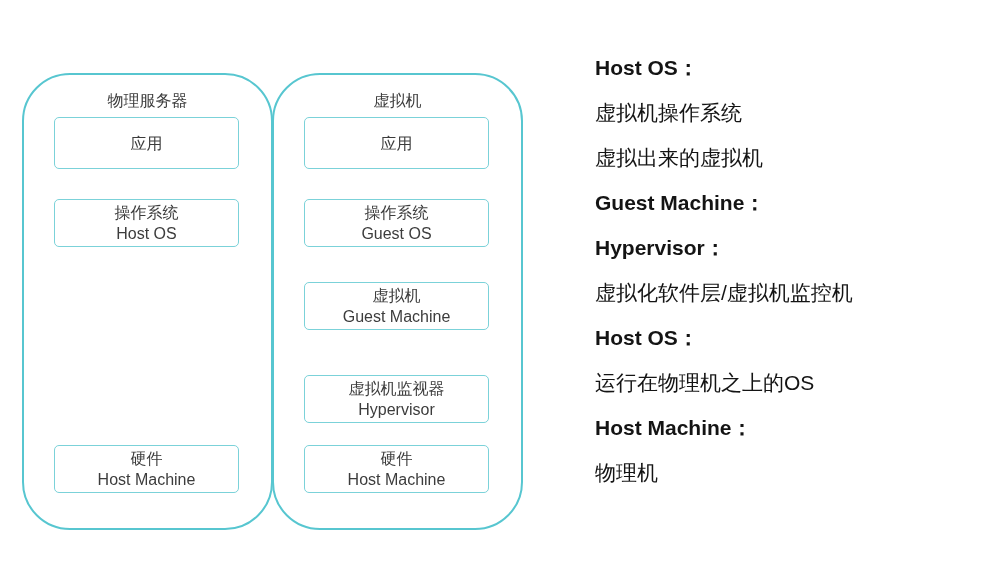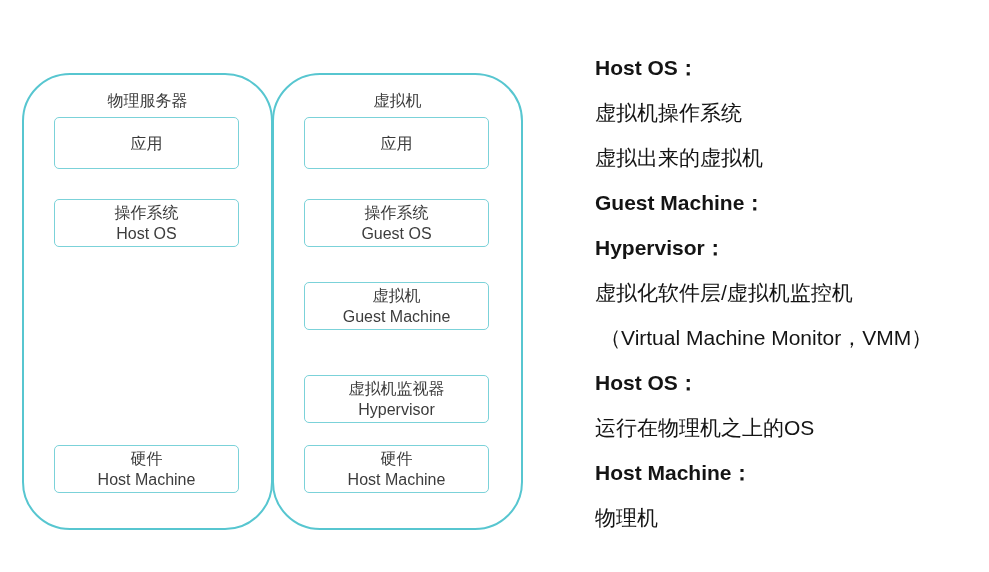--- a/index.html
+++ b/index.html
@@ -81,20 +81,19 @@
     </div>
   </div>
 
   <div class="glossary">
     <div class="gline term">Host OS：</div>
     <div class="gline">虚拟机操作系统</div>
     <div class="gline">虚拟出来的虚拟机</div>
     <div class="gline term">Guest Machine：</div>
     <div class="gline term">Hypervisor：</div>
     <div class="gline">虚拟化软件层/虚拟机监控机</div>
-    <div class="gline indent">（Virtual Machine Monitor，VMM）</div>
     <div class="gline term">Host OS：</div>
     <div class="gline">运行在物理机之上的OS</div>
     <div class="gline term">Host Machine：</div>
     <div class="gline">物理机</div>
   </div>
 
 </div>
 
 </body></html>

